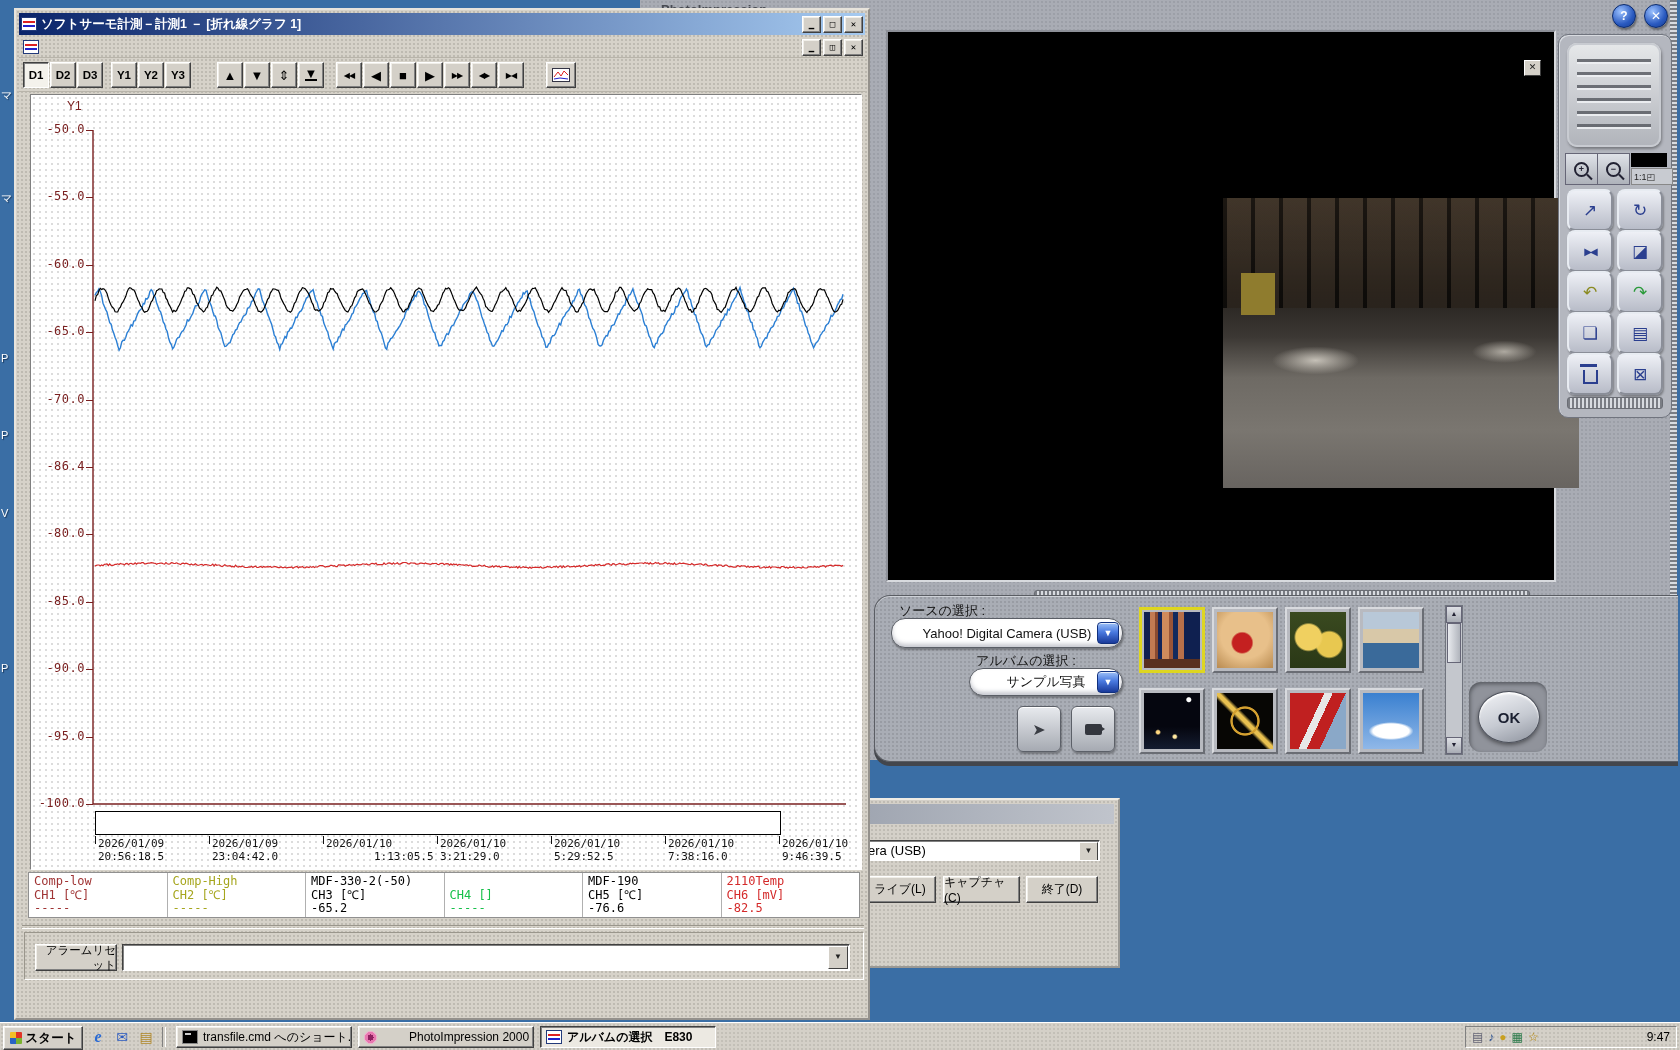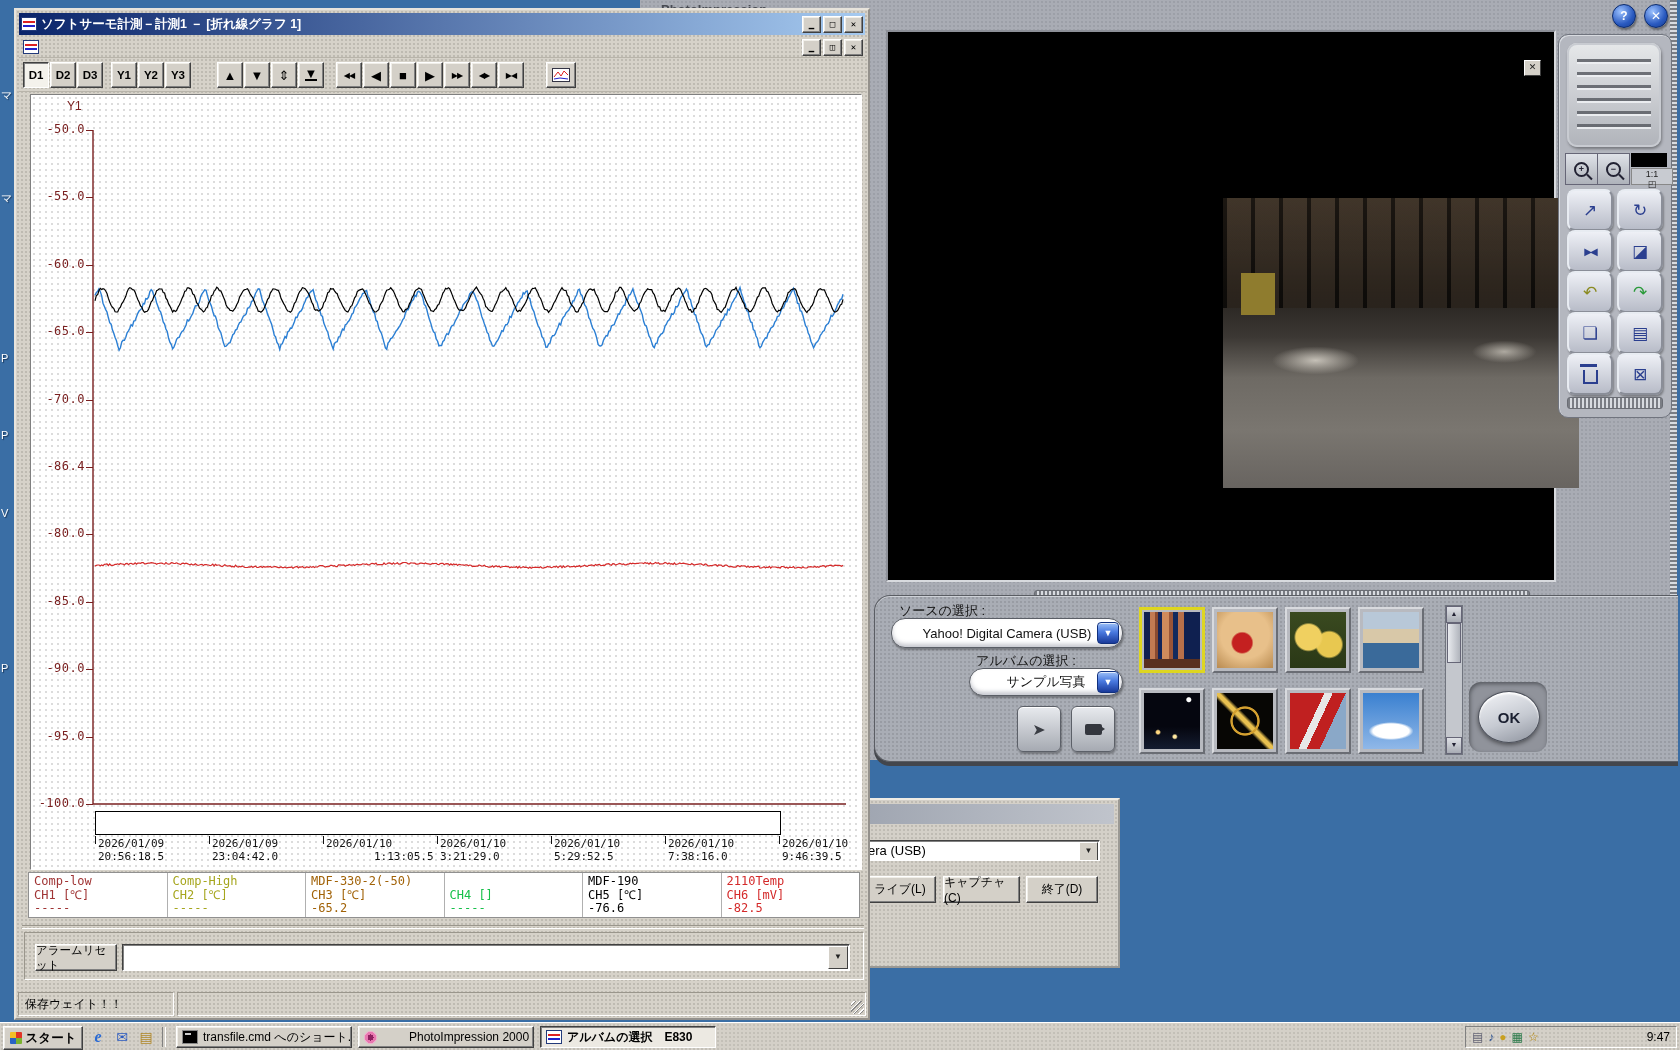--- a/index.html
+++ b/index.html
@@ -35,21 +35,21 @@
   .toolpanel{position:absolute;left:918px;top:34px;width:112px;height:382px;background:#b4b7bf;border:1px solid #70747e;border-radius:10px;
     box-shadow:inset 1px 1px 0 #d8dbe0;}
   .grille{position:absolute;left:8px;top:8px;width:94px;height:104px;border-radius:10px;
     background:linear-gradient(180deg,#e6e8ea,#b0b3ba);box-shadow:inset 0 0 0 2px #c8cbd1,1px 2px 3px rgba(0,0,0,.35);}
   .grille::before{content:"";position:absolute;left:10px;right:10px;top:16px;bottom:14px;
     background:repeating-linear-gradient(180deg, rgba(90,93,100,.85) 0 3px, rgba(238,240,243,.9) 3px 5px, transparent 5px 13px);}
   .magbtn{position:absolute;width:31px;height:30px;background:linear-gradient(180deg,#dfe2e8,#aeb2ba);border:1px solid #667;display:flex;align-items:center;justify-content:center;}
   .mag{width:11px;height:11px;border:2px solid #223;border-radius:50%;position:relative;font-size:9px;line-height:10px;text-align:center;color:#223;font-weight:bold;}
   .mag::after{content:"";position:absolute;width:7px;height:2px;background:#223;right:-6px;bottom:-3px;transform:rotate(45deg);}
   .zdisp{position:absolute;left:72px;top:118px;width:36px;height:14px;background:#000;}
-  .zratio{position:absolute;left:72px;top:133px;width:36px;height:15px;background:#c8cbd1;border:1px solid #888;font-size:9px;display:flex;align-items:center;justify-content:flex-start;padding:0 2px;color:#222;flex-direction:column;}
+  .zratio{position:absolute;left:72px;top:133px;width:36px;height:15px;background:#c8cbd1;border:1px solid #888;font-size:9px;display:flex;align-items:center;justify-content:flex-start;padding:0 2px;color:#222;}
   .toolbtn{position:absolute;width:42px;height:38px;border-radius:8px;background:linear-gradient(180deg,#eef0f6,#b8bcc8);
     border:2px solid;border-color:#e8ecf2 #8a8e98 #8a8e98 #e8ecf2;display:flex;align-items:center;justify-content:center;
     font-size:17px;color:#2b3f8f;box-shadow:1px 2px 2px rgba(0,0,0,.3);}
   .toolbtn .two{font-size:10px;letter-spacing:-2px;}
   .ic-trash{display:inline-block;width:11px;height:12px;border:2px solid #2b3f8f;border-top:none;position:relative;margin-top:5px;}
   .ic-trash::before{content:"";position:absolute;top:-6px;left:-5px;width:17px;height:3px;background:#2b3f8f;}
   #tp-bottom{position:absolute;left:8px;top:362px;width:94px;}
 
   
   .remote{position:absolute;left:234px;top:595px;width:803px;height:165px;background:#a9adb5;
@@ -132,21 +132,21 @@
   .xlab{position:absolute;font-size:11px;color:#111;white-space:nowrap;}
 
   
   #legend{position:absolute;left:12px;top:862px;width:832px;height:46px;display:flex;background:#fff;border:1px solid #909090;box-sizing:border-box;}
   .lg-cell{flex:1;border-left:1px solid #b0b0b0;padding:2px 5px;overflow:hidden;}
   .lg-cell:first-child{border-left:none;}
   .lg-line{font-size:12px;line-height:13.5px;min-height:13.5px;white-space:nowrap;}
 
   .groove{position:absolute;left:6px;top:915px;width:842px;height:2px;border-top:1px solid #9a968c;border-bottom:1px solid #fff;}
   .alarm-panel{position:absolute;left:8px;top:922px;width:838px;height:46px;border:1px solid;border-color:#9a968c #fff #fff #9a968c;}
-  .alarm-btn{position:absolute;left:10px;top:11px;width:80px;height:25px;font-size:11.5px;}
+  .alarm-btn{position:absolute;left:10px;top:11px;width:80px;height:25px;font-size:11.5px;text-align:right;}
   .combo{position:absolute;left:97px;top:11px;width:726px;height:25px;background:#fff;border:1px solid;border-color:#404040 #fff #fff #404040;box-shadow:inset 1px 1px 0 #808080;}
   .combo .dd{position:absolute;right:1px;top:1px;bottom:1px;width:18px;background:#d4d0c8;border:1px solid;border-color:#fff #404040 #404040 #fff;
     font-size:8px;text-align:center;line-height:20px;color:#222;}
   .statusbar{position:absolute;left:2px;bottom:2px;right:2px;height:24px;display:flex;gap:3px;align-items:stretch;}
   .status-cell{border:1px solid;border-color:#9a968c #fff #fff #9a968c;font-size:12px;padding:3px 6px;white-space:nowrap;}
   .status-cell.grow{flex:1;position:relative;}
   .grip{position:absolute;right:1px;bottom:1px;width:13px;height:13px;
     background:repeating-linear-gradient(135deg,transparent 0 2px,#fff 2px 3px,#888 3px 4px);}
 
   
@@ -437,21 +437,21 @@
         <div class="lg-cell" style="color: rgb(160, 52, 52);">
           <div class="lg-line mono">Comp-low</div>
           <div class="lg-line mono">CH1 [℃]</div>
           <div class="lg-line mono">-----</div>
         </div>
         <div class="lg-cell" style="color: rgb(166, 166, 30);">
           <div class="lg-line mono">Comp-High</div>
           <div class="lg-line mono">CH2 [℃]</div>
           <div class="lg-line mono">-----</div>
         </div>
-        <div class="lg-cell" style="color: #a16207;">
+        <div class="lg-cell" style="color: #000000;">
           <div class="lg-line mono">MDF-330-2(-50)</div>
           <div class="lg-line mono">CH3 [℃]</div>
           <div class="lg-line mono">-65.2</div>
         </div>
         <div class="lg-cell" style="color: rgb(23, 192, 74);">
           <div class="lg-line mono"></div>
           <div class="lg-line mono">CH4 []</div>
           <div class="lg-line mono">-----</div>
         </div>
         <div class="lg-cell" style="color: rgb(0, 0, 0);">
@@ -464,26 +464,20 @@
           <div class="lg-line mono">CH6 [mV]</div>
           <div class="lg-line mono">-82.5</div>
         </div>
       </div>
     <div class="groove"></div>
     <div class="alarm-panel">
       <div class="alarm-btn w95btn">アラームリセット</div>
       <div class="combo">
         <span></span>
         <span class="dd">▼</span>
-      </div>
-    </div>
-    <div class="statusbar">
-      <div class="status-cell" style="width:142px;">保存ウェイト！！</div>
-      <div class="status-cell grow">
-        <span class="grip"></span>
       </div>
     </div>
   </div>
 
   <div id="taskbar">
     <div class="startbtn w95btn">
       <span class="flag"></span>
       <span>スタート</span>
     </div>
     <div id="quick-launch">

